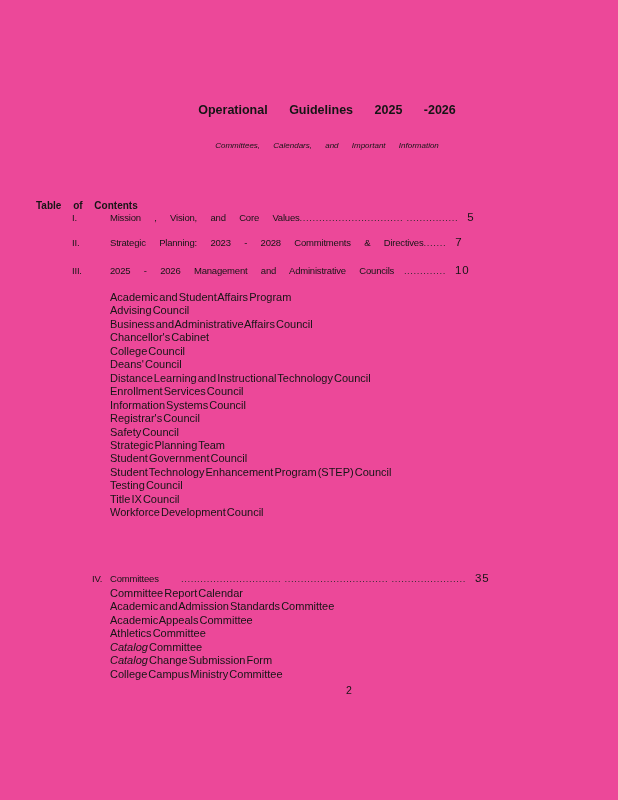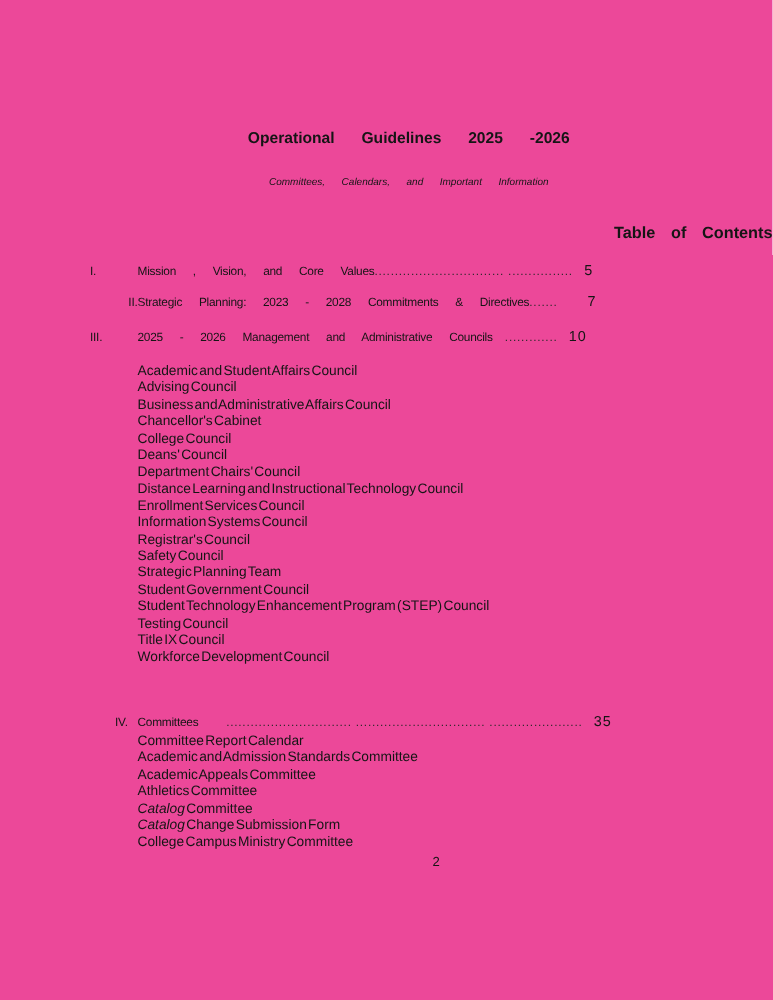--- a/index.html
+++ b/index.html
@@ -34,41 +34,41 @@
     left: 36px;
     width: 582px;
     text-align: center;
     font-style: italic;
     font-size: 8px;
     line-height: 12.5px;
     word-spacing: 11px;
   }
   .toc-heading {
     position: absolute;
-    top: 178px;
+    top: 200px;
     left: 36px;
     width: 582px;
-    text-align: right;
-    font-size: 13px;
+    text-align: left;
+    font-size: 10px;
     font-weight: bold;
     word-spacing: 9px;
   }
   
   .toc-row {
     position: absolute;
     left: 72px;
     width: 405px;
     display: flex;
     align-items: baseline;
     font-size: 9.5px;
     letter-spacing: -0.2px;
     white-space: nowrap;
   }
   .row1 { top: 211px; }
-  .row2 { top: 236px; text-align: right; }
+  .row2 { top: 236px; }
   .row3 { top: 264px; }
   .row4 { top: 572px; margin-left: 20px; }
   .toc-num { width: 38px; flex-shrink: 0; }
   .row4 .toc-num { width: 18px; }
   .toc-title { word-spacing: 11px; }
   .toc-dots {
     margin-left: auto;
     white-space: pre;
     letter-spacing: 0.6px;
     color: #2a2a2a;
@@ -132,27 +132,26 @@
   </div>
 
   <div class="toc-row row3">
     <span class="toc-num">III.</span>
     <span class="toc-title">2025 - 2026 Management and Administrative Councils</span>
     <span class="toc-dots">.............</span>
     <span class="toc-page">10</span>
   </div>
 
   <ul class="item-list councils">
-    <li>Academic and Student Affairs Council</li>
+    <li>Academic and Student Affairs Program</li>
     <li>Advising Council</li>
     <li>Business and Administrative Affairs Council</li>
     <li>Chancellor's Cabinet</li>
     <li>College Council</li>
     <li>Deans' Council</li>
-    <li>Department Chairs' Council</li>
     <li>Distance Learning and Instructional Technology Council</li>
     <li>Enrollment Services Council</li>
     <li>Information Systems Council</li>
     <li>Registrar's Council</li>
     <li>Safety Council</li>
     <li>Strategic Planning Team</li>
     <li>Student Government Council</li>
     <li>Student Technology Enhancement Program (STEP) Council</li>
     <li>Testing Council</li>
     <li>Title IX Council</li>

